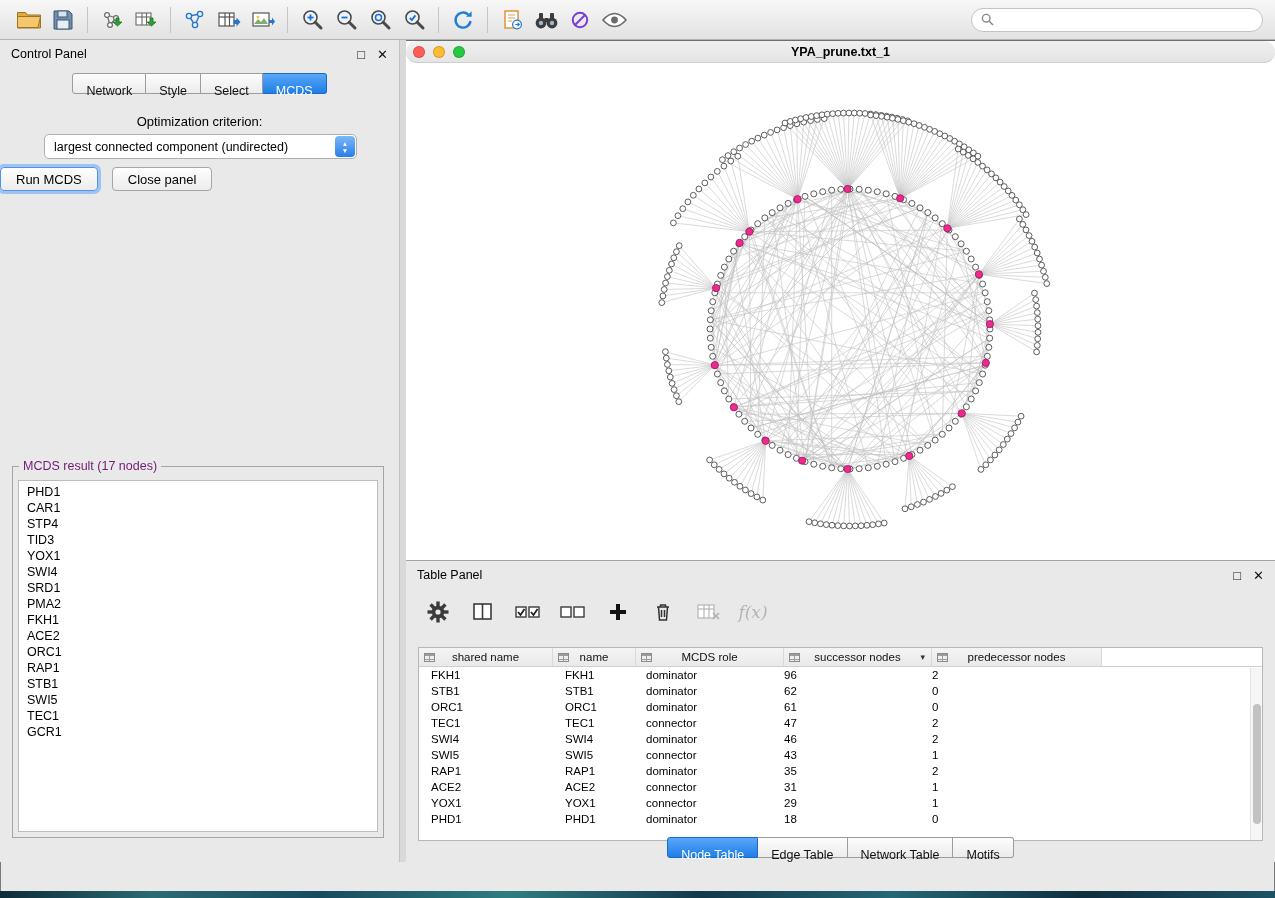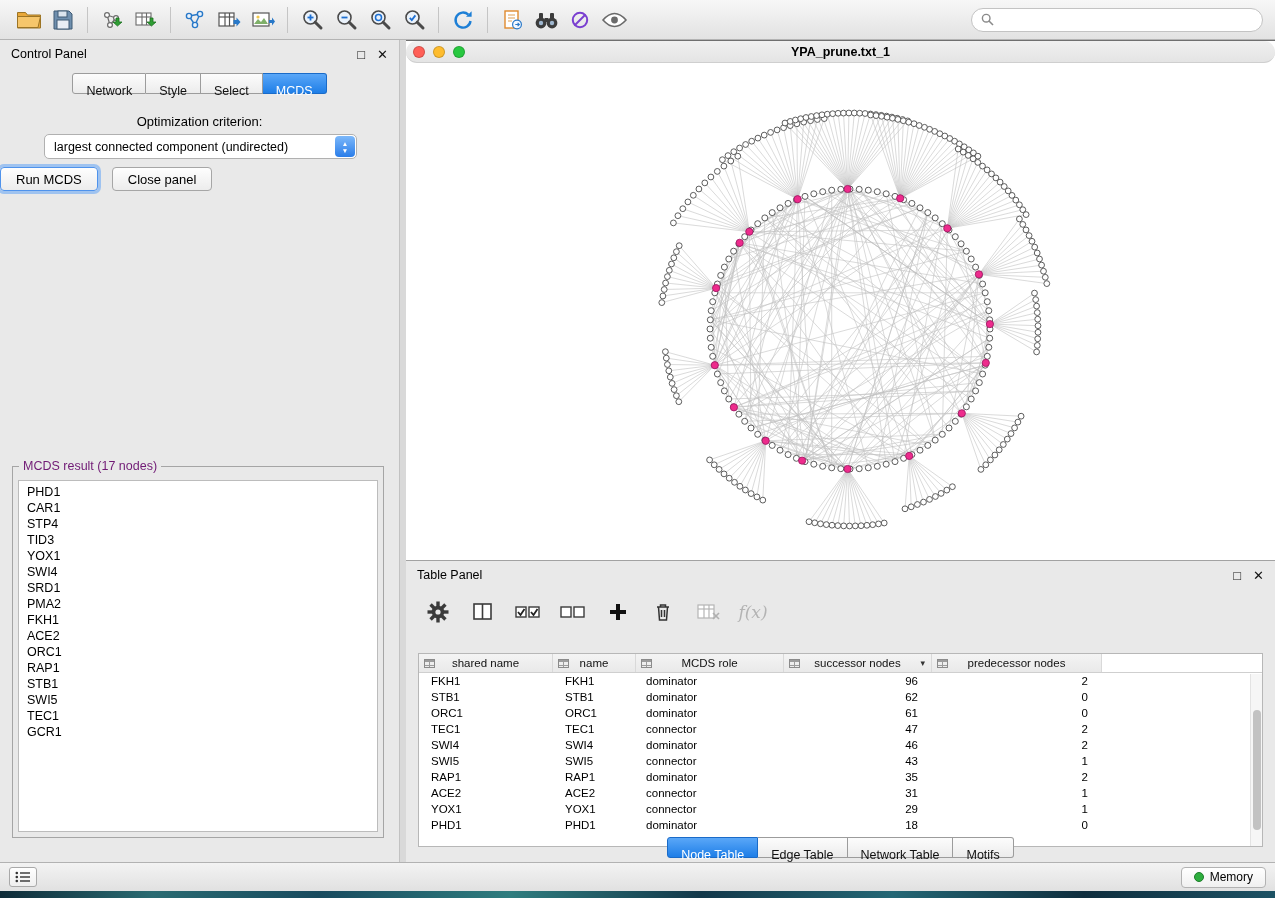--- a/index.html
+++ b/index.html
@@ -43,33 +43,33 @@
   .traffic{display:flex;gap:8px;z-index:1;}
   .dot{width:12px;height:12px;border-radius:50%;border:1px solid rgba(0,0,0,.18);}
   .net-title{position:absolute;left:0;right:0;text-align:center;font-size:12.5px;font-weight:700;color:#000;}
   svg.network{display:block;}
 
   
   .table-panel{position:absolute;left:406px;top:560px;width:869px;height:302px;background:#e9e9e9;border-top:1px solid #a2a2a2;}
   .tp-toolbar{position:absolute;top:26px;left:0;right:0;height:50px;display:flex;align-items:center;padding:0 18px;gap:17px;}
   .tp-tool{width:28px;height:26px;display:flex;align-items:center;justify-content:center;}
   .fx{font-family:"DejaVu Serif",serif;font-style:italic;font-size:17px;color:#b3b3b3;}
-  .tp-table{position:absolute;left:12px;right:12px;top:92px;height:194px;background:#fff;border:1px solid #b7b7b7;overflow:hidden;}
+  .tp-table{position:absolute;left:12px;right:12px;top:86px;height:194px;background:#fff;border:1px solid #b7b7b7;overflow:hidden;}
   .thead{display:flex;height:19px;background:linear-gradient(#f4f4f4,#e9e9e9);border-bottom:1px solid #cfcfcf;}
   .th{position:relative;display:flex;align-items:center;border-right:1px solid #d9d9d9;font-size:11.5px;color:#111;}
   .th-label{flex:1;text-align:center;}
   .th-grid{position:absolute;left:5px;top:5px;width:11px;height:9px;border:1px solid #8b8b8b;background:linear-gradient(#9c9c9c 0 2px,transparent 2px),linear-gradient(90deg,transparent 4px,#9c9c9c 4px,#9c9c9c 5px,transparent 5px),linear-gradient(transparent 5px,#9c9c9c 5px,#9c9c9c 6px,transparent 6px);}
   .th-arrow{position:absolute;right:6px;font-size:9px;color:#333;}
   .th.filler{flex:1;border-right:none;background:#fff;}
   .col-0{width:134px}.col-1{width:83px}.col-2{width:148px}.col-3{width:148px}.col-4{width:170px}
   .tr{display:flex;height:16px;align-items:center;}
   .td{font-size:11.5px;color:#000;overflow:hidden;white-space:nowrap;}
   .td.col-0,.td.col-1{padding-left:12px}
   .td.col-2{padding-left:10px}
-  .td.col-3,.td.col-4{text-align:right;padding-right:14px}
+  .td.col-3,.td.col-4{text-align:left;padding-right:14px}
   .tp-scroll{position:absolute;top:20px;right:0;bottom:0;width:12px;background:#f6f6f6;border-left:1px solid #e3e3e3;}
   .tp-thumb{position:absolute;left:2px;top:36px;width:8px;height:120px;border-radius:4px;background:#c2c2c2;}
   .tp-tabs{position:absolute;left:0;right:0;top:276px;display:flex;justify-content:center;align-items:center;}
 
   
   .statusbar{position:absolute;left:0;top:862px;width:100%;height:29px;background:linear-gradient(#f3f3f3,#e1e1e1);border-top:1px solid #b2b2b2;display:flex;align-items:center;padding:0 9px;}
   .sb-btn{width:28px;height:20px;background:linear-gradient(#fff,#efefef);border:1px solid #a9a9a9;border-radius:3px;display:flex;align-items:center;justify-content:center;}
   .memory-btn{margin-left:auto;height:21px;display:flex;align-items:center;gap:6px;background:linear-gradient(#fff,#f0f0f0);border:1px solid #b2b2b2;border-radius:4px;padding:0 12px;font-size:12px;color:#000;}
   .green-dot{width:10px;height:10px;border-radius:50%;border:1px solid #1d7d2a;}
   .wallpaper{position:absolute;left:0;top:891px;width:100%;height:7px;background:linear-gradient(90deg,#0e2b38,#2a6b72 12%,#184a5e 25%,#2f7d7f 40%,#13384a 55%,#246775 70%,#0f2e3e 85%,#1d5264);}
@@ -1173,34 +1173,14 @@
         </div>
     </div>
     <div class="tp-tabs seg">
         <div class="seg-item active">Node Table</div>
         <div class="seg-item">Edge Table</div>
         <div class="seg-item">Network Table</div>
         <div class="seg-item">Motifs</div>
       </div>
   </div>
 
-  <div class="statusbar">
-    <span class="sb-btn">
-      <svg width="16" height="12" viewBox="0 0 16 12">
-          <g stroke="#333" stroke-width="1.4">
-            <line x1="5" y1="2" x2="15" y2="2"></line>
-            <line x1="5" y1="6" x2="15" y2="6"></line>
-            <line x1="5" y1="10" x2="15" y2="10"></line>
-          </g>
-          <g fill="#333">
-            <circle cx="1.8" cy="2" r="1.3"></circle>
-            <circle cx="1.8" cy="6" r="1.3"></circle>
-            <circle cx="1.8" cy="10" r="1.3"></circle>
-          </g>
-        </svg>
-    </span>
-    <span class="memory-btn">
-      <span class="green-dot" style="background: rgb(46, 174, 62);"></span>
-      <span>Memory</span>
-    </span>
-  </div>
   <div class="wallpaper"></div>
 </div>
 
 </body></html>

